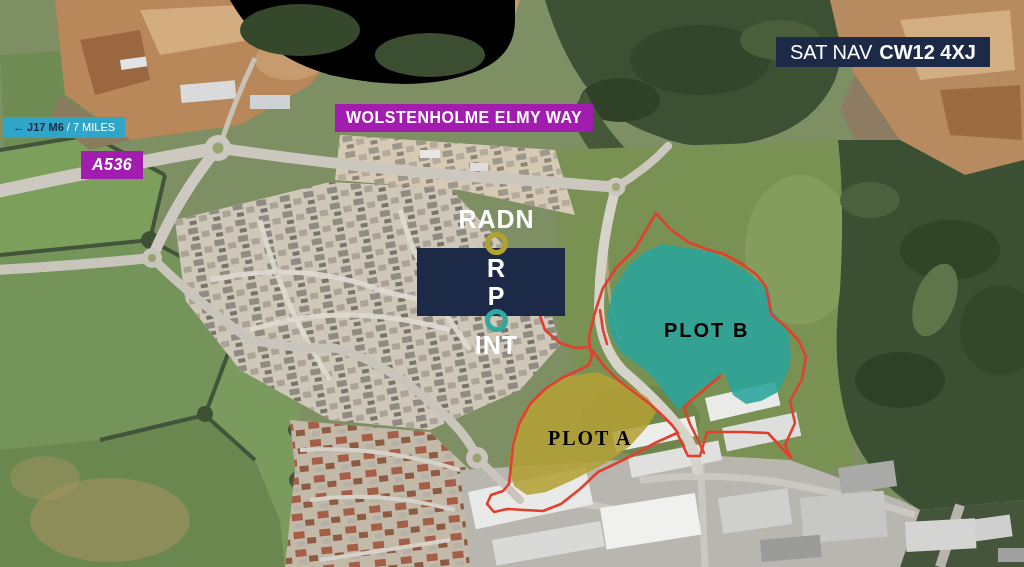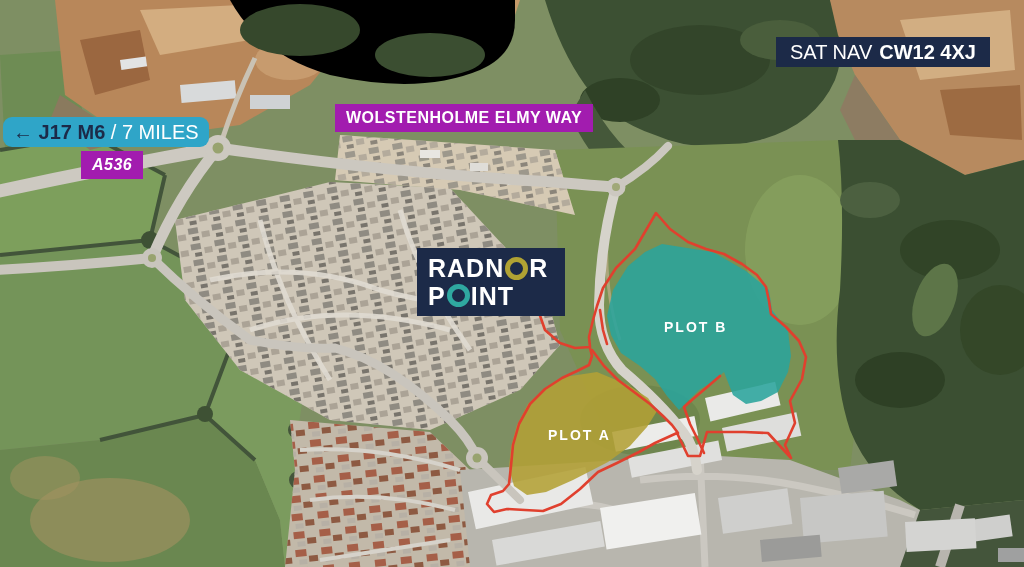--- a/index.html
+++ b/index.html
@@ -3,37 +3,37 @@
 <meta charset="utf-8">
 <style>
   html,body{margin:0;padding:0;background:#222;}
   #stage{position:relative;width:1024px;height:567px;overflow:hidden;
          font-family:"Liberation Sans",sans-serif;background:#7e8f63;}
   #terrain{position:absolute;left:0;top:0;width:1024px;height:567px;}
   .overlay{position:absolute;white-space:nowrap;}
   
   .tag{display:inline-block;color:#fff;font-weight:bold;line-height:1;}
   .tag-teal{background:#a21caf;padding:6px 11px;font-size:16px;letter-spacing:.5px;}
-  .tag-cyan{background:#2fa5c8;padding:5px 10px;font-size:20px;border-radius:9px;}
+  .tag-cyan{background:#2fa5c8;padding:5px 10px;font-size:11px;}
   .tag-cyan .junction{color:#1c2a48;font-weight:800;}
   .tag-cyan .distance{color:#ffffff;font-weight:500;}
   .tag-navy{background:#1c2a48;padding:5px 14px;font-size:20px;color:#fff;}
   .tag-navy .prefix{font-weight:400;}
   .tag-navy .code{font-weight:800;margin-left:7px;}
   
   .logo{background:#1c2a48;width:148px;height:68px;padding:0;box-sizing:border-box;
         display:flex;flex-direction:column;justify-content:center;gap:1px;}
   .logo-line{display:flex;align-items:center;margin-left:11px;color:#fff;
-             font-weight:800;font-size:25px;letter-spacing:1px;line-height:1.05;}
+             font-weight:800;font-size:25px;letter-spacing:1px;line-height:1.05;flex-direction:column;}
   .ring{display:inline-block;width:13px;height:13px;border-radius:50%;
         margin:0 1px;flex:0 0 auto;}
   .ring-gold{border:5px solid #b0a233;}
   .ring-teal{border:5px solid #2fa8a0;}
   
-  .plot-label{color:#ffffff;font-weight:800;font-size:14px;letter-spacing:2px;}
+  .plot-label{color:#000000;font-weight:800;font-size:20px;letter-spacing:2px;}
 </style>
 </head>
 <body>
 
 <div id="stage">
 
 <svg id="terrain" viewBox="0 0 1024 567">
   <defs>
     <pattern id="hp" width="24" height="16" patternUnits="userSpaceOnUse" patternTransform="rotate(-10)">
       <rect x="1" y="2" width="10" height="6" fill="#8f8b82"></rect>
@@ -216,15 +216,15 @@
         <span>R</span>
   </div>
   <div class="logo-line">
     <span>P</span>
         <span class="ring ring-teal"></span>
         <span>INT</span>
   </div>
 </div>
 
 <div class="overlay plot-label" style="left:664px;top:319px;">PLOT B</div>
-<div class="overlay plot-label" style="left:548px;top:427px;">PLOT A</div>
+<div class="overlay plot-label" style="left:548px;top:427px;font-family:Liberation Serif, serif;">PLOT A</div>
 
 </div>
 
 </body></html>

